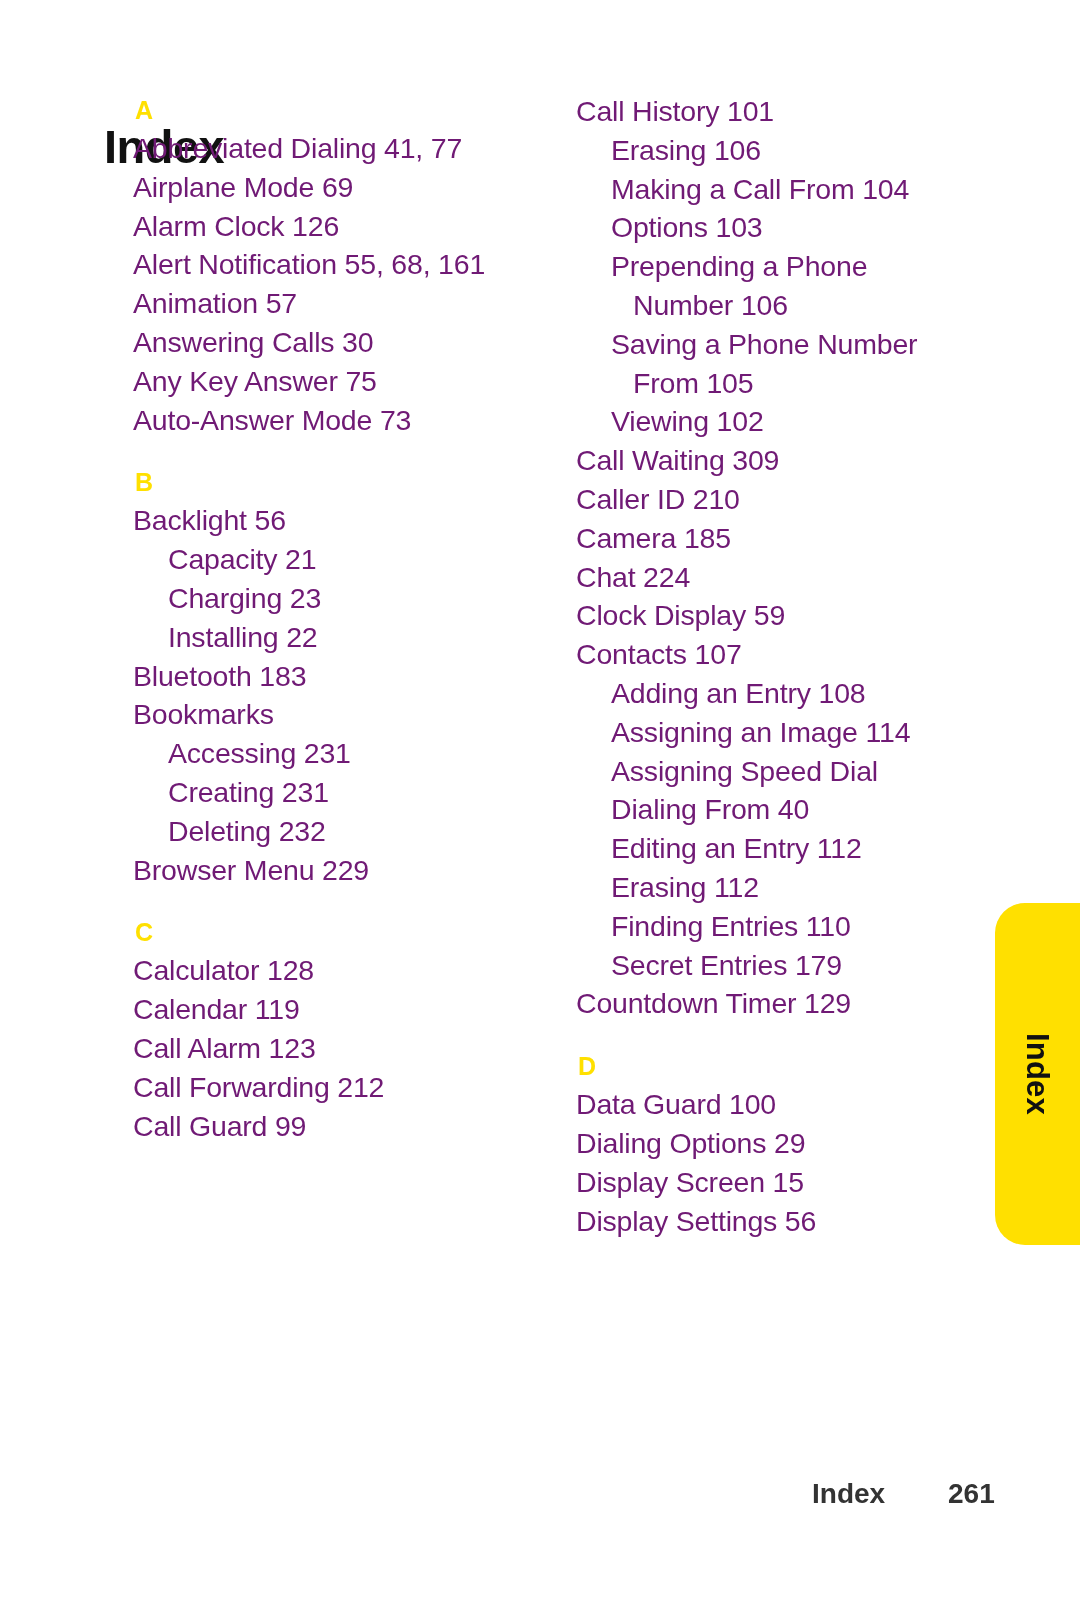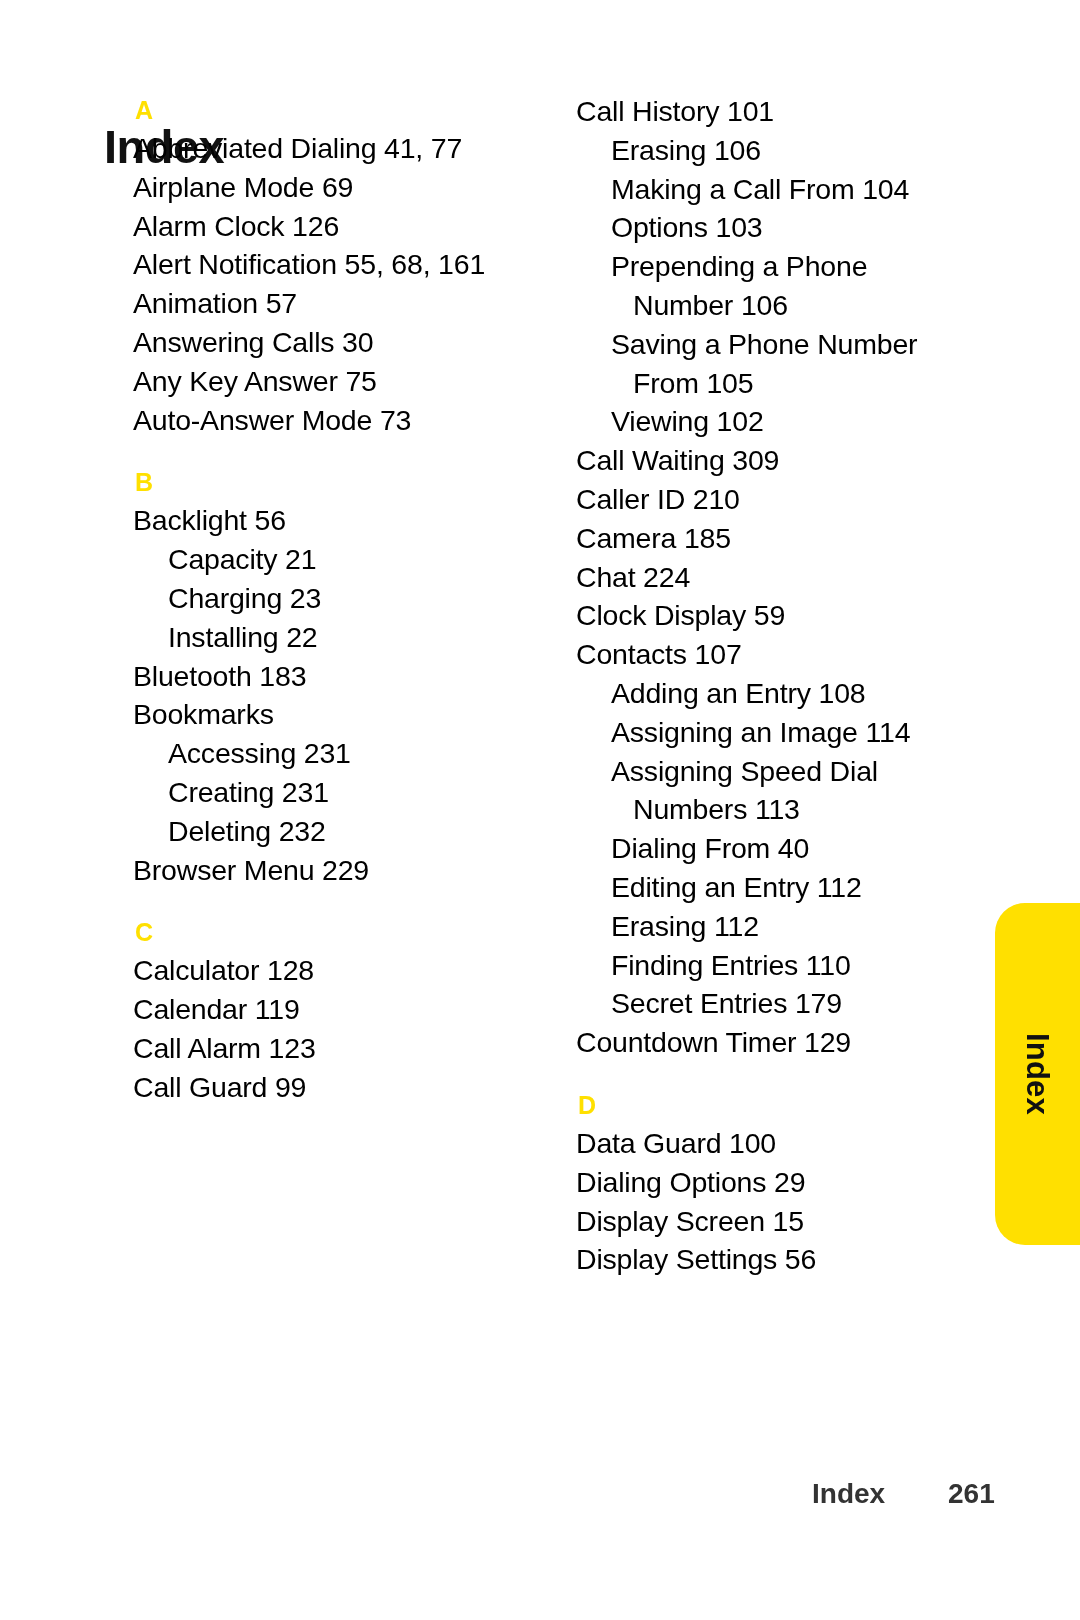--- a/index.html
+++ b/index.html
@@ -59,21 +59,21 @@
     margin: 0 0 6px 2px;
   }
   .col-left .letter { margin-top: 6px; }
 
   .group { margin: 0 0 0 0; }
   .group + .group { margin-top: 31px; }
 
   .entry {
     font-size: 28.5px;
     line-height: 38.8px;
-    color: #000000;
+    color: #701a75;
     white-space: nowrap;
     letter-spacing: -0.2px;
   }
   .entry.sub      { padding-left: 35px; }
   .entry.subwrap  { padding-left: 57px; }
 
   
   .side-tab {
     position: absolute;
     left: 995px;
@@ -157,20 +157,21 @@
           <div class="entry sub">Accessing 231</div>
           <div class="entry sub">Creating 231</div>
           <div class="entry sub">Deleting 232</div>
           <div class="entry">Browser Menu 229</div>
         </div>
         <div class="group">
           <div class="letter">C</div>
           <div class="entry">Calculator 128</div>
           <div class="entry">Calendar 119</div>
           <div class="entry">Call Alarm 123</div>
+          <div class="entry">Call Forwarding 212</div>
           <div class="entry">Call Guard 99</div>
         </div>
       </div>
     <div class="col col-right" id="col-right">
         <div class="group group-nohead">
           <div class="entry">Call History 101</div>
           <div class="entry sub">Erasing 106</div>
           <div class="entry sub">Making a Call From 104</div>
           <div class="entry sub">Options 103</div>
           <div class="entry sub">Prepending a Phone</div>
@@ -180,21 +181,20 @@
           <div class="entry sub">Viewing 102</div>
           <div class="entry">Call Waiting 309</div>
           <div class="entry">Caller ID 210</div>
           <div class="entry">Camera 185</div>
           <div class="entry">Chat 224</div>
           <div class="entry">Clock Display 59</div>
           <div class="entry">Contacts 107</div>
           <div class="entry sub">Adding an Entry 108</div>
           <div class="entry sub">Assigning an Image 114</div>
           <div class="entry sub">Assigning Speed Dial</div>
-          <div class="entry subwrap">Numbers 113</div>
           <div class="entry sub">Dialing From 40</div>
           <div class="entry sub">Editing an Entry 112</div>
           <div class="entry sub">Erasing 112</div>
           <div class="entry sub">Finding Entries 110</div>
           <div class="entry sub">Secret Entries 179</div>
           <div class="entry">Countdown Timer 129</div>
         </div>
         <div class="group">
           <div class="letter">D</div>
           <div class="entry">Data Guard 100</div>

